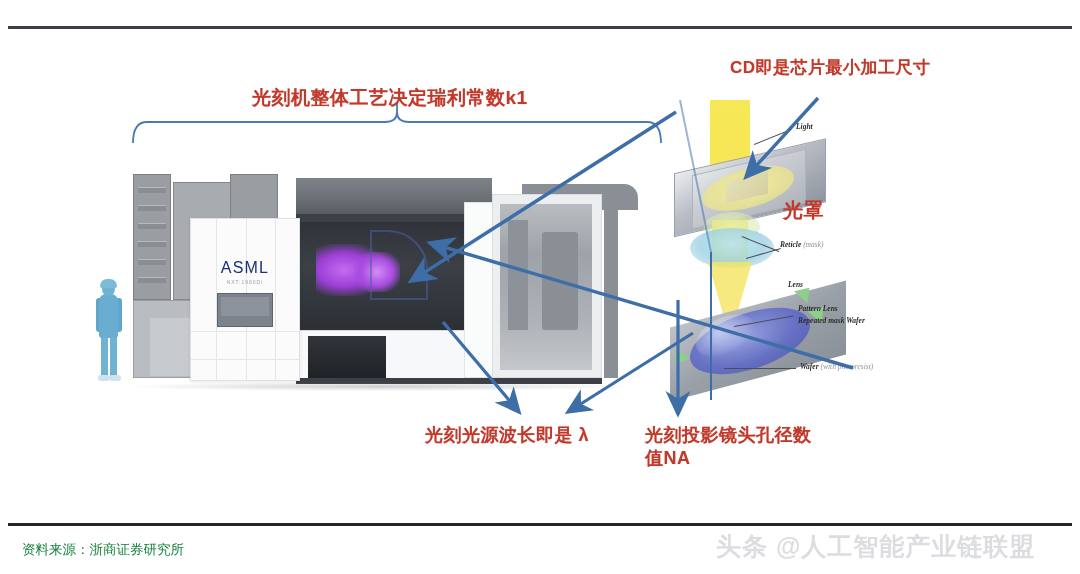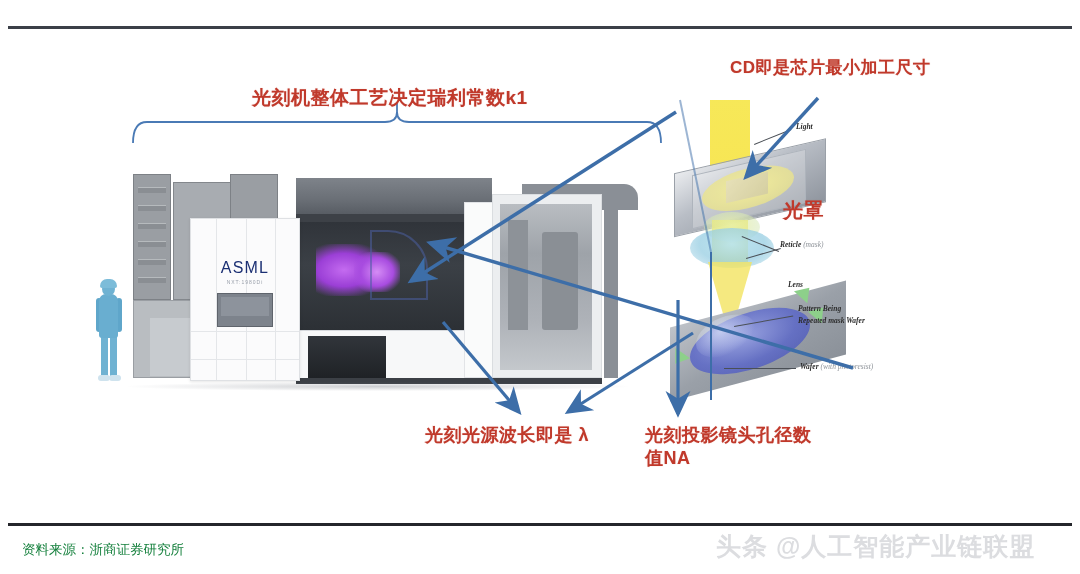--- a/index.html
+++ b/index.html
@@ -268,21 +268,21 @@
     <div class="olab" style="left:128px;top:22px;">Light</div>
 
     <div class="oline" style="left:74px;top:136px;width:40px;transform:rotate(22deg);"></div>
     <div class="olab" style="left:112px;top:140px;"><span>Reticle</span> <span class="muted">(mask)</span></div>
 
     <div class="oline" style="left:78px;top:158px;width:36px;transform:rotate(-16deg);"></div>
 
     <div class="olab" style="left:120px;top:180px;text-align:center;">Lens</div>
 
     <div class="oline" style="left:66px;top:226px;width:60px;transform:rotate(-10deg);"></div>
-    <div class="olab" style="left:130px;top:204px;">Pattern Being</div>
+    <div class="olab" style="left:130px;top:204px;">Pattern Lens</div>
     <div class="olab" style="left:130px;top:216px;">Repeated mask Wafer</div>
 
     <div class="oline" style="left:56px;top:268px;width:72px;"></div>
     <div class="olab" style="left:132px;top:262px;"><span>Wafer</span> <span class="muted">(with photoresist)</span></div>
   </div>
 
   <svg class="overlay" viewBox="0 0 1080 574">
     <defs>
       <marker id="ah" markerWidth="9" markerHeight="9" refX="7.2" refY="4.5" orient="auto" markerUnits="strokeWidth">
         <path d="M0,0.6 L8.4,4.5 L0,8.4 L2.4,4.5 Z" fill="#3d6ea8"></path>

